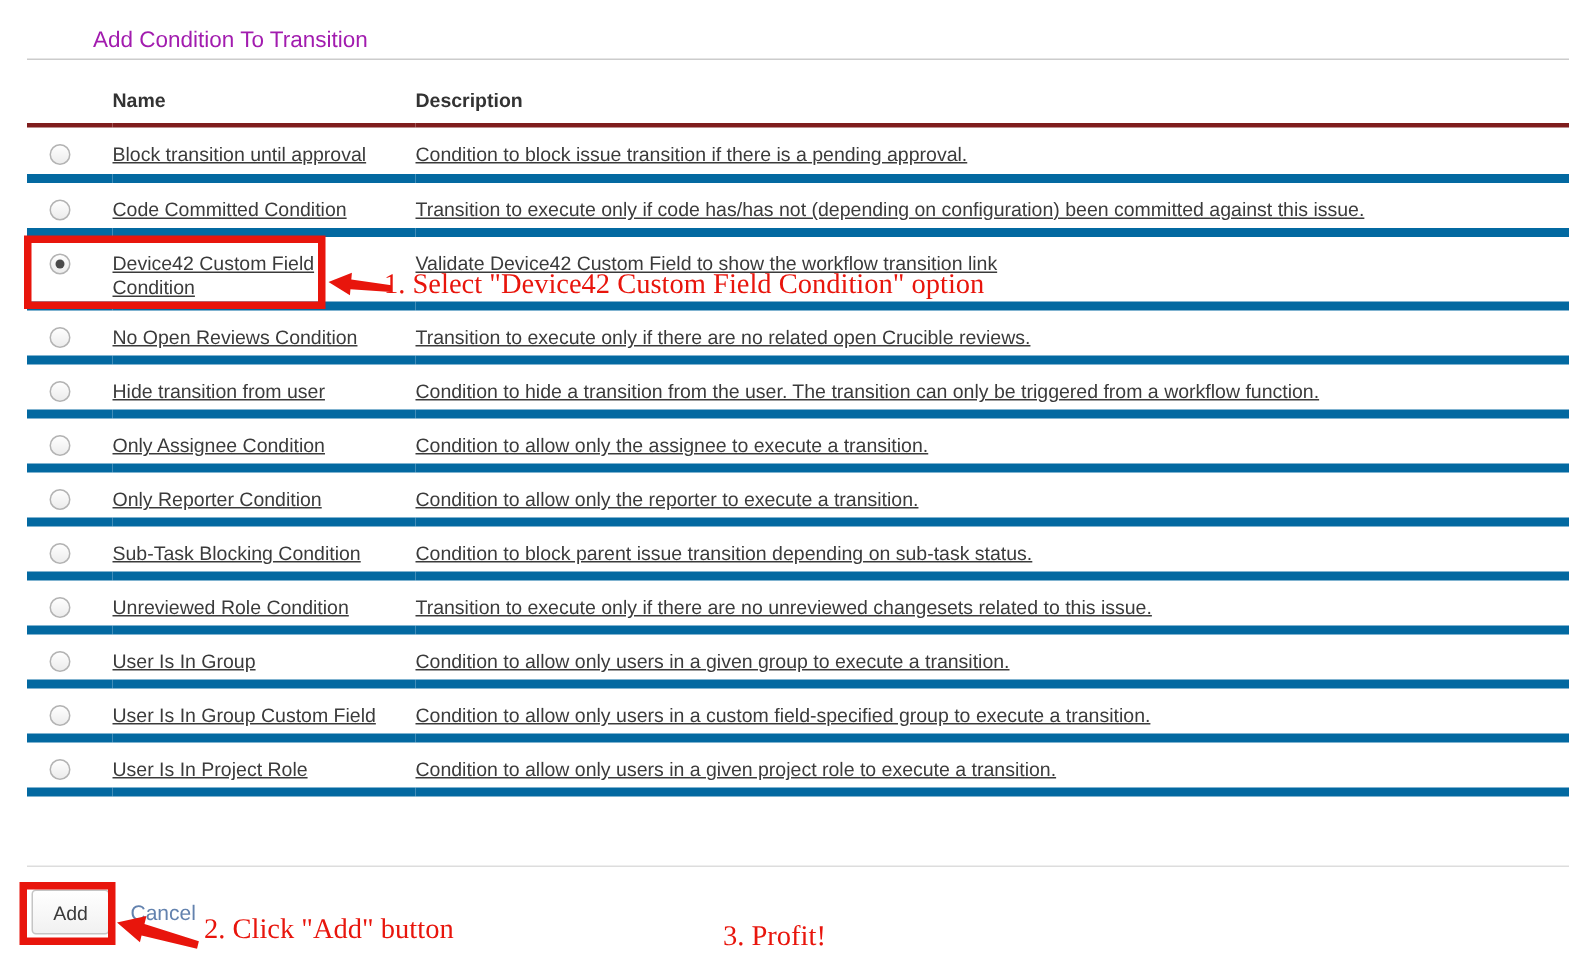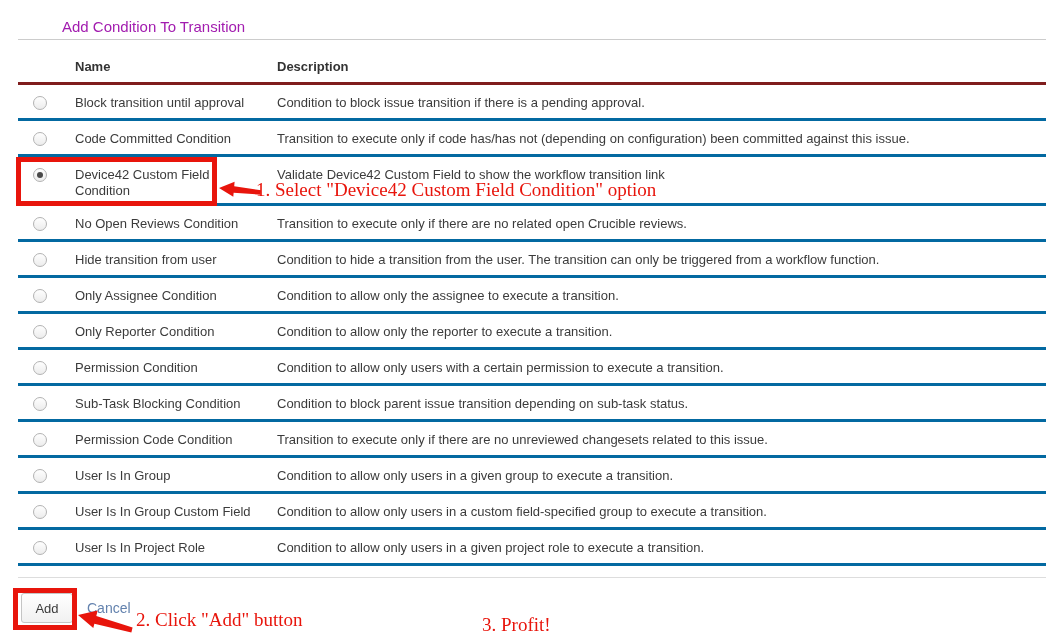--- a/index.html
+++ b/index.html
@@ -28,21 +28,21 @@
   .cond-table col.c-radio{width:57px;}
   .cond-table col.c-name{width:202px;}
   .cond-table th,.cond-table td{
     vertical-align:top;text-align:left;
     font-size:13px;line-height:16px;color:var(--text_dark);
     padding:10px 17px 0 0;
   }
   .cond-table thead th{
     height:33px;font-weight:700;color:#333;border-bottom:3px solid #7f1d1d;padding-top:9px;
   }
-  .cond-table tbody tr{border-bottom:3px solid #0369a1;}
+  .cond-table tbody tr{border-bottom:6px solid #0369a1;text-decoration:underline;}
   .cond-table tbody td{height:36px;}
   .cond-table tbody tr.selected-row td{height:49px;}
   .radio{
     display:inline-block;width:14px;height:14px;margin-left:15px;margin-top:1px;
     border:1px solid #b3b3b3;border-radius:50%;
     background:linear-gradient(#fefefe,#ececec);
   }
   .radio.selected::after{
     content:"";display:block;width:6px;height:6px;margin:3px;
     border-radius:50%;background:#4a4a4a;
@@ -127,31 +127,26 @@
       <td>Only Assignee Condition</td>
       <td>Condition to allow only the assignee to execute a transition.</td>
     </tr>
       <tr>
       <td><span class="radio"></span></td>
       <td>Only Reporter Condition</td>
       <td>Condition to allow only the reporter to execute a transition.</td>
     </tr>
       <tr>
       <td><span class="radio"></span></td>
-      <td>Permission Condition</td>
-      <td>Condition to allow only users with a certain permission to execute a transition.</td>
-    </tr>
-      <tr>
-      <td><span class="radio"></span></td>
       <td>Sub-Task Blocking Condition</td>
       <td>Condition to block parent issue transition depending on sub-task status.</td>
     </tr>
       <tr>
       <td><span class="radio"></span></td>
-      <td>Permission Code Condition</td>
+      <td>Unreviewed Role Condition</td>
       <td>Transition to execute only if there are no unreviewed changesets related to this issue.</td>
     </tr>
       <tr>
       <td><span class="radio"></span></td>
       <td>User Is In Group</td>
       <td>Condition to allow only users in a given group to execute a transition.</td>
     </tr>
       <tr>
       <td><span class="radio"></span></td>
       <td>User Is In Group Custom Field</td>

